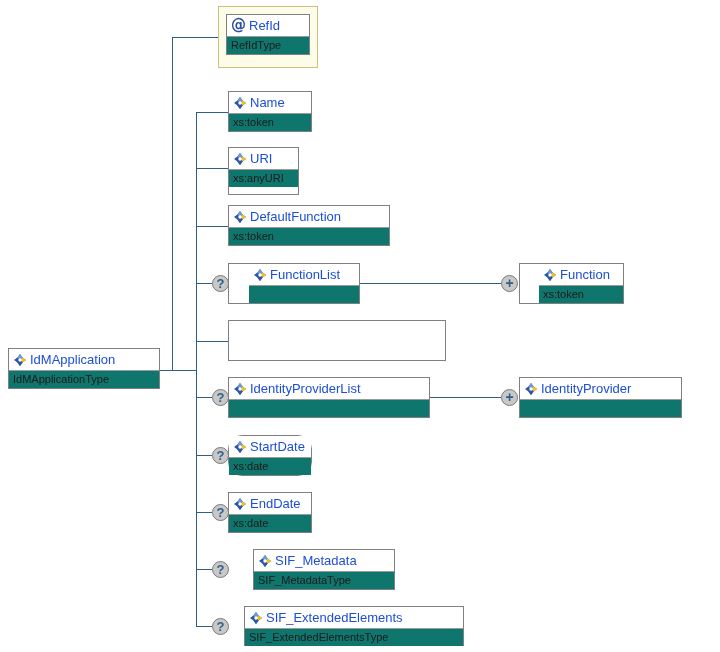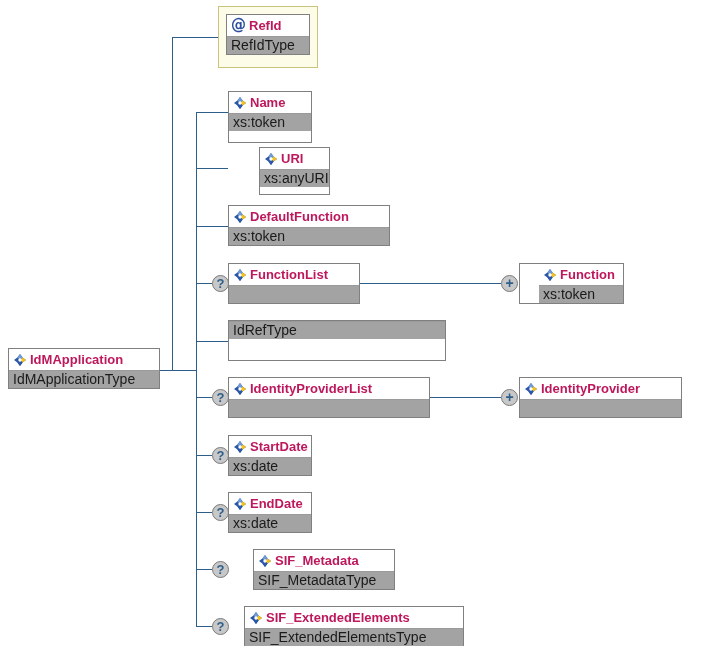--- a/index.html
+++ b/index.html
@@ -36,31 +36,31 @@
   .node .hdr {
     display: flex;
     align-items: center;
     background: #ffffff;
     height: 21px;
     padding: 0 6px 0 4px;
     white-space: nowrap;
   }
   .node .nm {
     font-size: 13px;
-    font-weight: bold;
-    color: #be185d;
+    font-weight: normal;
+    color: #1d4ed8;
     letter-spacing: 0px;
     line-height: 13px;
     margin-left: 3px;
   }
   .node .typ {
-    background: #a3a3a3;
+    background: #0f766e;
     border-top: 1px solid #9a9a9a;
     height: 17px;
-    font-size: 14px;
+    font-size: 11px;
     color: #1a1a1a;
     padding: 0 4px;
     line-height: 17px;
     white-space: nowrap;
     overflow: hidden;
   }
   .node .typ.empty { color: transparent; }
 
   
   .attrframe {
@@ -154,37 +154,37 @@
 
   <div class="attrframe" style="left:218px; top:6px; width:100px; height:62px;"></div>
   <div class="node" style="left:226px; top:14px; width:84px; height:41px;">
     <div class="hdr">
       <span class="icon ico-at">@</span>
       <span class="nm">RefId</span>
     </div>
     <div class="typ">RefIdType</div>
   </div>
 
-  <div class="node" style="left:228px; top:91px; width:84px; height:52px;">
+  <div class="node" style="left:228px; top:91px; width:84px; height:41px;">
     <div class="hdr">
       <span class="icon ico-el">
         <svg width="14" height="14" viewBox="0 0 14 14">
           <path d="M7 1 L9.6 4.4 L13 7 L9.6 9.6 L7 13 L4.4 9.6 L1 7 L4.4 4.4 Z" fill="#2b57a8"></path>
           <path d="M7 1 L9.6 4.4 L7 7 L4.4 4.4 Z" fill="#6f9ad6"></path>
           <path d="M9.6 4.4 L13 7 L9.6 9.6 L7 7 Z" fill="#f5c21b"></path>
           <path d="M4.4 9.6 L7 7 L9.6 9.6 L7 13 Z" fill="#2b57a8"></path>
           <circle cx="7" cy="7" r="1.7" fill="#ffffff"></circle>
         </svg>
       </span>
       <span class="nm">Name</span>
     </div>
     <div class="typ">xs:token</div>
   </div>
 
-  <div class="node" style="left:228px; top:147px; width:71px; height:48px;margin-left:31px;">
+  <div class="node" style="left:228px; top:147px; width:71px; height:48px;">
     <div class="hdr">
       <span class="icon ico-el">
         <svg width="14" height="14" viewBox="0 0 14 14">
           <path d="M7 1 L9.6 4.4 L13 7 L9.6 9.6 L7 13 L4.4 9.6 L1 7 L4.4 4.4 Z" fill="#2b57a8"></path>
           <path d="M7 1 L9.6 4.4 L7 7 L4.4 4.4 Z" fill="#6f9ad6"></path>
           <path d="M9.6 4.4 L13 7 L9.6 9.6 L7 7 Z" fill="#f5c21b"></path>
           <path d="M4.4 9.6 L7 7 L9.6 9.6 L7 13 Z" fill="#2b57a8"></path>
           <circle cx="7" cy="7" r="1.7" fill="#ffffff"></circle>
         </svg>
       </span>
@@ -203,21 +203,21 @@
           <path d="M4.4 9.6 L7 7 L9.6 9.6 L7 13 Z" fill="#2b57a8"></path>
           <circle cx="7" cy="7" r="1.7" fill="#ffffff"></circle>
         </svg>
       </span>
       <span class="nm">DefaultFunction</span>
     </div>
     <div class="typ">xs:token</div>
   </div>
 
   <div class="marker" style="left:212px; top:275px;"><span>?</span></div>
-  <div class="node" style="left:228px; top:263px; width:132px; height:41px;">
+  <div class="node" style="left:228px; top:263px; width:132px; height:41px;padding-left:20px;">
     <div class="hdr">
       <span class="icon ico-el">
         <svg width="14" height="14" viewBox="0 0 14 14">
           <path d="M7 1 L9.6 4.4 L13 7 L9.6 9.6 L7 13 L4.4 9.6 L1 7 L4.4 4.4 Z" fill="#2b57a8"></path>
           <path d="M7 1 L9.6 4.4 L7 7 L4.4 4.4 Z" fill="#6f9ad6"></path>
           <path d="M9.6 4.4 L13 7 L9.6 9.6 L7 7 Z" fill="#f5c21b"></path>
           <path d="M4.4 9.6 L7 7 L9.6 9.6 L7 13 Z" fill="#2b57a8"></path>
           <circle cx="7" cy="7" r="1.7" fill="#ffffff"></circle>
         </svg>
       </span>
@@ -237,21 +237,20 @@
           <path d="M4.4 9.6 L7 7 L9.6 9.6 L7 13 Z" fill="#2b57a8"></path>
           <circle cx="7" cy="7" r="1.7" fill="#ffffff"></circle>
         </svg>
       </span>
       <span class="nm">Function</span>
     </div>
     <div class="typ">xs:token</div>
   </div>
 
   <div class="node" style="left:228px; top:320px; width:218px; height:41px;">
-    <div class="typ">IdRefType</div>
   </div>
 
   <div class="marker" style="left:212px; top:389px;"><span>?</span></div>
   <div class="node" style="left:228px; top:377px; width:202px; height:41px;">
     <div class="hdr">
       <span class="icon ico-el">
         <svg width="14" height="14" viewBox="0 0 14 14">
           <path d="M7 1 L9.6 4.4 L13 7 L9.6 9.6 L7 13 L4.4 9.6 L1 7 L4.4 4.4 Z" fill="#2b57a8"></path>
           <path d="M7 1 L9.6 4.4 L7 7 L4.4 4.4 Z" fill="#6f9ad6"></path>
           <path d="M9.6 4.4 L13 7 L9.6 9.6 L7 7 Z" fill="#f5c21b"></path>
@@ -275,21 +274,21 @@
           <path d="M4.4 9.6 L7 7 L9.6 9.6 L7 13 Z" fill="#2b57a8"></path>
           <circle cx="7" cy="7" r="1.7" fill="#ffffff"></circle>
         </svg>
       </span>
       <span class="nm">IdentityProvider</span>
     </div>
     <div class="typ empty"></div>
   </div>
 
   <div class="marker" style="left:212px; top:447px;"><span>?</span></div>
-  <div class="node" style="left:228px; top:435px; width:84px; height:41px;">
+  <div class="node" style="left:228px; top:435px; width:84px; height:41px;border-radius:14px;">
     <div class="hdr">
       <span class="icon ico-el">
         <svg width="14" height="14" viewBox="0 0 14 14">
           <path d="M7 1 L9.6 4.4 L13 7 L9.6 9.6 L7 13 L4.4 9.6 L1 7 L4.4 4.4 Z" fill="#2b57a8"></path>
           <path d="M7 1 L9.6 4.4 L7 7 L4.4 4.4 Z" fill="#6f9ad6"></path>
           <path d="M9.6 4.4 L13 7 L9.6 9.6 L7 7 Z" fill="#f5c21b"></path>
           <path d="M4.4 9.6 L7 7 L9.6 9.6 L7 13 Z" fill="#2b57a8"></path>
           <circle cx="7" cy="7" r="1.7" fill="#ffffff"></circle>
         </svg>
       </span>

